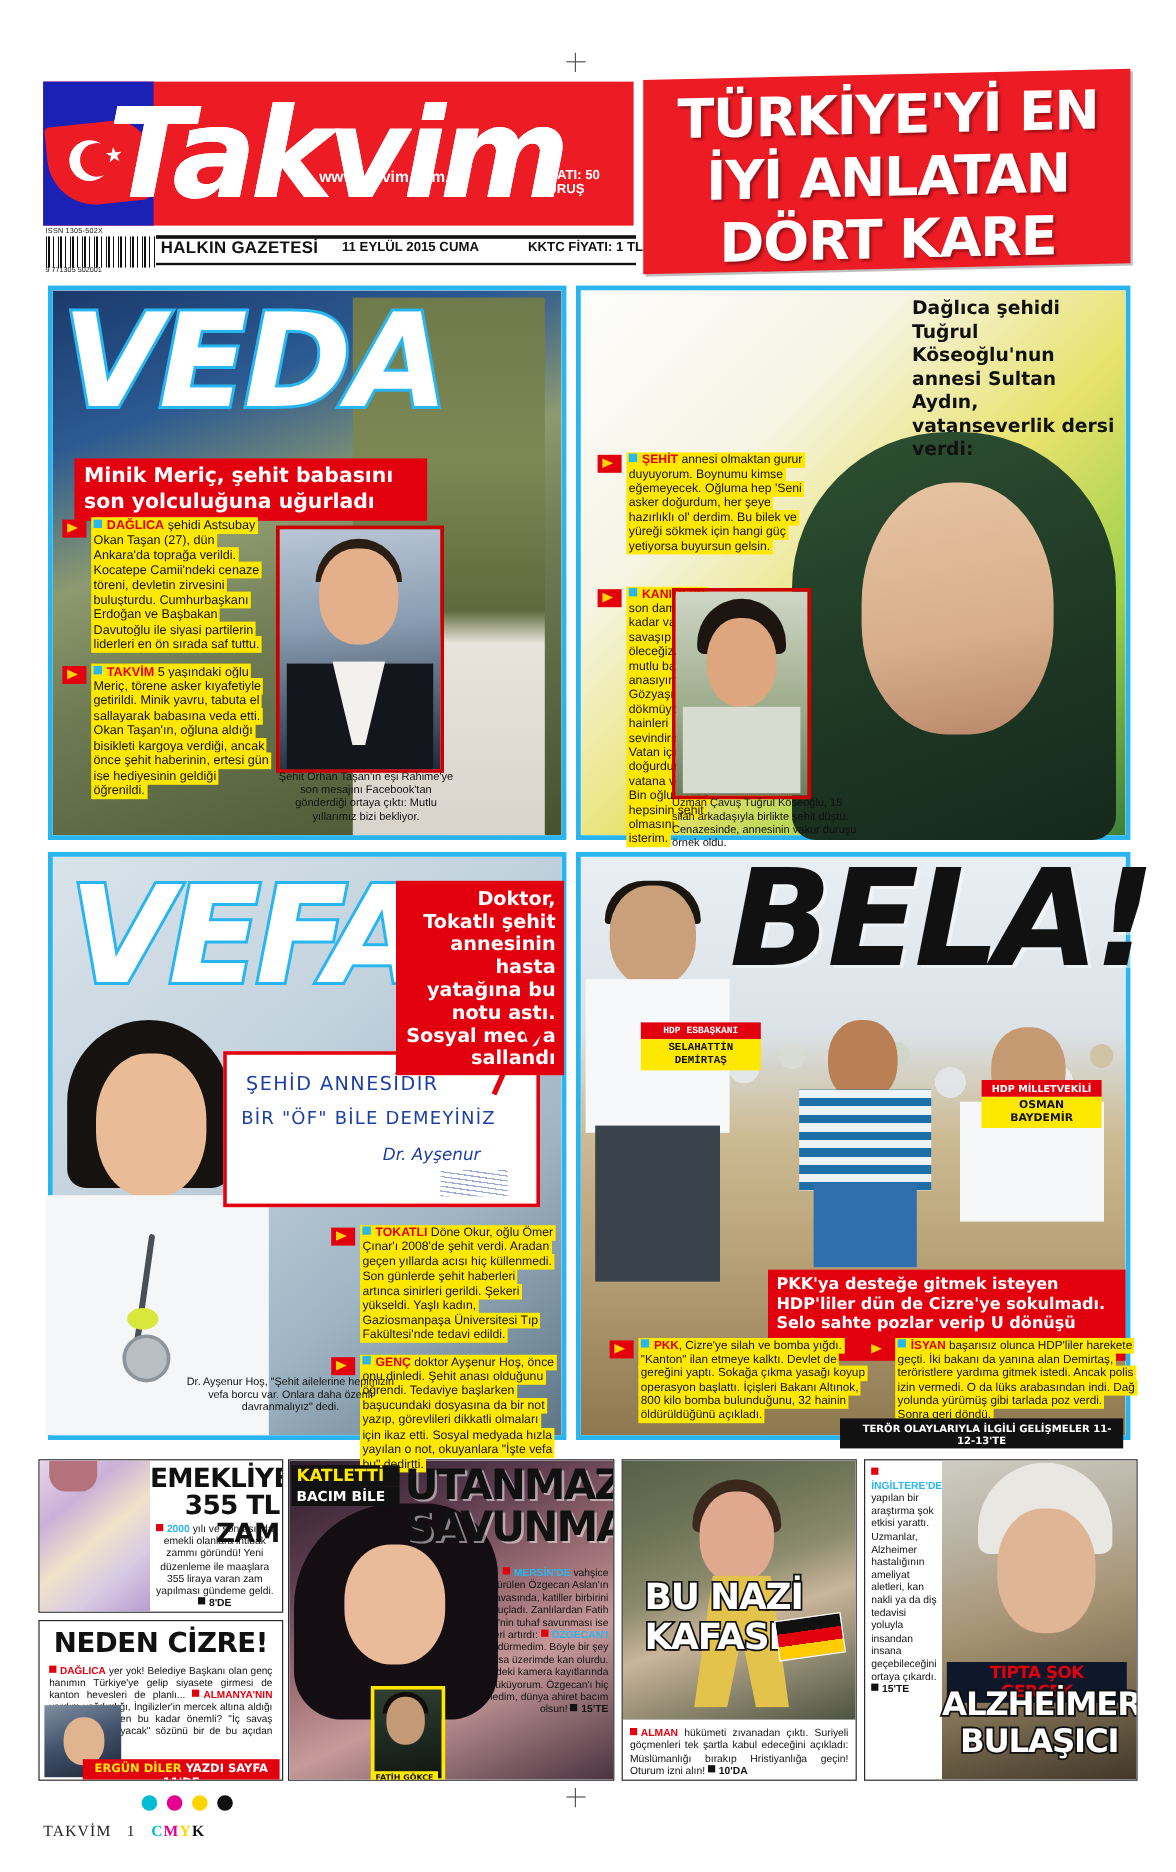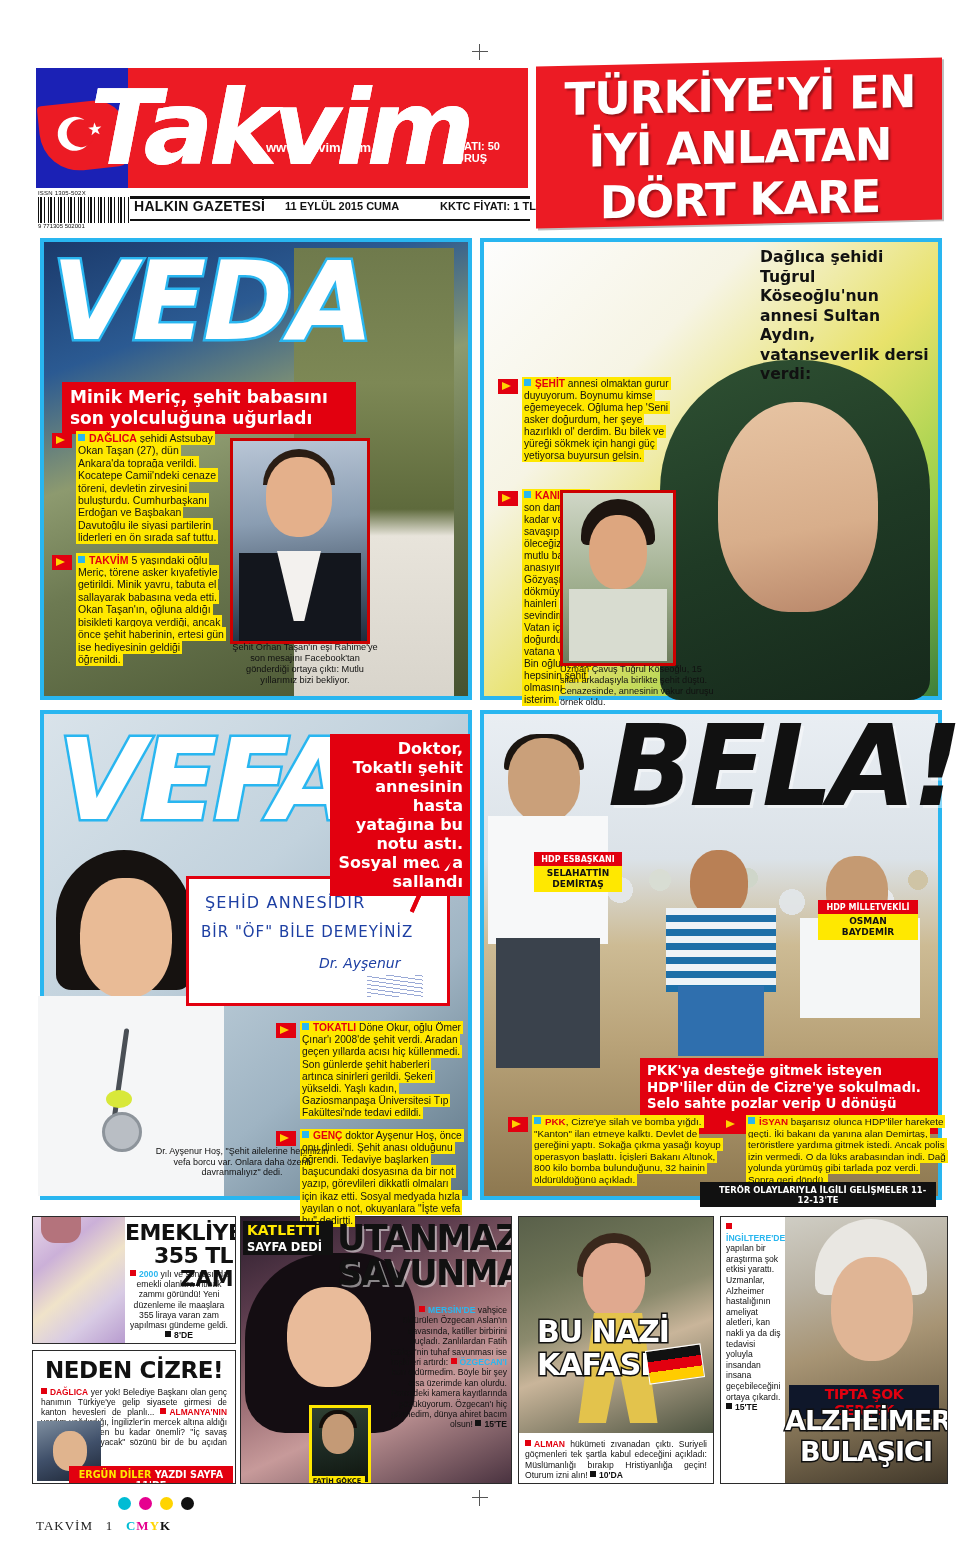--- a/index.html
+++ b/index.html
@@ -425,21 +425,21 @@
     <div class="h"></div>
     <div class="sh"></div>
     <div class="jn"></div>
   </div>
 
   <div class="bela-right">
     <div class="h"></div>
     <div class="sh"></div>
   </div>
 
-  <div class="tag" style="left:534px;top:852px;width:88px;">
+  <div class="tag" style="left:534px;top:852px;width:100px;font-family:Liberation Mono, monospace;">
     <span class="t1">HDP ESBAŞKANI</span>
     <span class="t2">SELAHATTİN DEMİRTAŞ</span>
   </div>
   <div class="tag" style="left:818px;top:900px;width:100px;">
     <span class="t1">HDP MİLLETVEKİLİ</span>
     <span class="t2">OSMAN BAYDEMİR</span>
   </div>
 
   <div class="bela-banner">PKK'ya desteğe gitmek isteyen HDP'liler dün de Cizre'ye sokulmadı. Selo sahte pozlar verip U dönüşü yaptı</div>
 
@@ -486,21 +486,21 @@
     </div>
   </div>
 
   <div class="bx b3">
     <div class="utan-photo">
       <div class="utan-hair"></div>
       <div class="utan-face"></div>
     </div>
     <div class="utan-badge">
       <span class="l1">KATLETTİ</span>
-      <span class="l2">SAYFA DEDİ</span>
+      <span class="l2">BACIM BİLE</span>
     </div>
     <div class="h-utan">
       <div>UTANMAZ</div>
       <div>SAVUNMA</div>
     </div>
     <div class="t-utan">
       <span class="sqr"></span><span style="color:#2ab7ef;font-weight:bold;">MERSİN'DE</span><span> vahşice öldürülen Özgecan Aslan'ın davasında, katiller birbirini suçladı. Zanlılardan Fatih Gökçe'nin tuhaf savunması ise tepkileri artırdı:</span>
       <span class="sqr"></span><span style="color:#2ab7ef;font-weight:bold;">ÖZGECAN'I</span><span> ben öldürmedim. Böyle bir şey olsa üzerimde kan olurdu. Petroldeki kamera kayıtlarında gözüküyorum. Özgecan'ı hiç görmedim, dünya ahiret bacım olsun!</span>
       <b><span class="sqk"></span><span>15'TE</span></b>
     </div>

